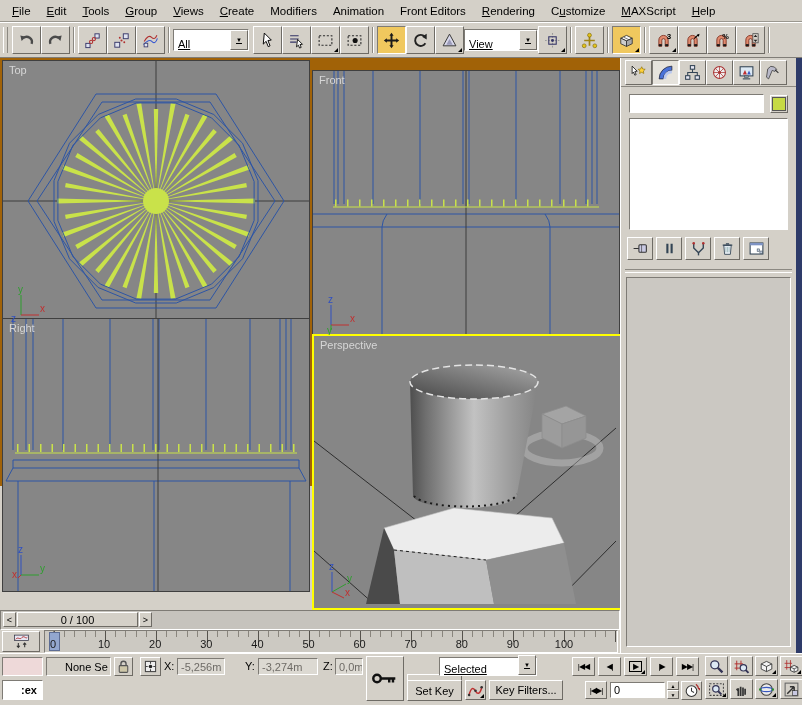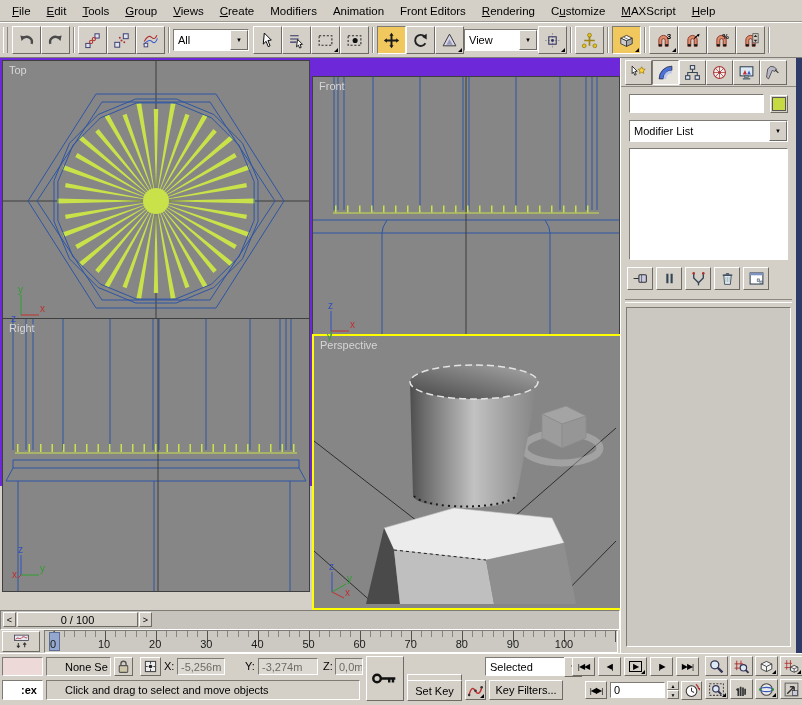--- a/index.html
+++ b/index.html
@@ -19,26 +19,26 @@
   #toolbar{position:absolute;left:0;top:22px;width:802px;height:36px;display:flex;align-items:center;
            padding-left:2px;box-sizing:border-box;border-top:1px solid #fff;border-bottom:1px solid #807d77;
            background:var(--chrome);overflow:hidden;}
   .grip{width:3px;height:26px;border-left:1px solid #fff;border-right:1px solid #8c8982;margin:0 4px 0 1px;}
   .tsep{width:1px;height:26px;background:#8c8982;border-right:1px solid #fff;margin:0 3px;flex:none;}
   .tgroup{display:flex;flex:none;}
   .tbtn{width:29px;height:28px;display:flex;align-items:center;justify-content:center;position:relative;flex:none;}
   .tbtn.active{background:var(--active-button);border-color:#7e7b75 #fff #fff #7e7b75;}
   .flyout::after{content:'';position:absolute;right:1px;bottom:1px;width:0;height:0;
                  border-left:4px solid transparent;border-bottom:4px solid #000;}
-  .dd{display:flex;align-items:center;height:20px;background:#fff;flex:none;
-      border:1px solid;border-color:#7e7b75 #fff #fff #7e7b75;}
+  .dd{display:flex;align-items:flex-end;height:20px;background:#fff;flex:none;
+      border:1px solid;border-color:#7e7b75 #fff #fff #7e7b75;text-decoration:underline;}
   .dd .lbl{flex:1;padding:0 4px;white-space:nowrap;overflow:hidden;}
   .dd .arw{width:16px;height:18px;display:flex;align-items:center;justify-content:center;font-size:6px;flex:none;}
   
-  #viewports{position:absolute;left:0;top:58px;width:620px;height:428px;background:#6d28d9;}
+  #viewports{position:absolute;left:0;top:58px;width:620px;height:428px;background:#a16207;}
   .vp{position:absolute;background:var(--viewport-bg);border:1px solid #3f3f3f;overflow:hidden;}
   .vp.activevp{border:2px solid var(--active-viewport-border);}
   .vp-label{position:absolute;left:6px;top:3px;color:#d6d6d6;font-size:11px;z-index:3;}
   .vp svg.wire{position:absolute;left:0;top:0;}
   .tripod{position:absolute;left:6px;bottom:6px;z-index:2;}
   .tripod text{font-size:10px;font-family:"Liberation Sans",sans-serif;}
   
   #panel{position:absolute;left:620px;top:58px;width:176px;height:595px;background:var(--chrome);
          border-left:1px solid #fff;box-sizing:border-box;display:flex;flex-direction:column;}
   #winedge{position:absolute;left:796px;top:58px;width:6px;height:595px;background:var(--window-edge);}
@@ -79,21 +79,21 @@
   #macropink{left:2px;top:3px;width:41px;height:19px;background:var(--macro-pink);}
   #listener{left:2px;top:26px;width:41px;height:20px;background:#fff;font-weight:bold;}
   #seltext{left:46px;top:3px;width:65px;height:19px;}
   #lockbtn{left:114px;top:3px;width:19px;height:19px;display:flex;align-items:center;justify-content:center;}
   #absbtn{left:140px;top:3px;width:21px;height:19px;display:flex;align-items:center;justify-content:center;}
   .coordlbl{top:6px;font-size:11px;}
   .coordfld{top:4px;height:17px;background:#dcd9d2;color:#6e6b66;display:flex;align-items:center;padding:0 3px;overflow:hidden;}
   #keybtn{left:366px;top:2px;width:38px;height:45px;display:flex;align-items:center;justify-content:center;}
   #autokey{left:407px;top:12px;width:55px;height:21px;margin-top:8px;}
   #setkey{left:407px;top:26px;width:55px;height:21px;}
-  #seldd{left:485px;top:3px;width:98px;height:19px;}
+  #seldd{left:439px;top:3px;width:98px;height:19px;}
   #curvebtn{left:465px;top:26px;width:21px;height:20px;display:flex;align-items:center;justify-content:center;position:relative;}
   #keyfilters{left:489px;top:26px;width:74px;height:20px;}
   .pbtn{top:3px;height:19px;width:23px;display:flex;align-items:center;justify-content:center;position:relative;}
   .pglyph{font-size:8px;letter-spacing:-1px;white-space:nowrap;}
   .pbtn.boxed .pglyph{border:1px solid #000;padding:0 3px;font-size:8px;}
   #keymode{left:585px;top:27px;width:22px;height:18px;display:flex;align-items:center;justify-content:center;}
   #framefld{left:610px;top:28px;width:55px;height:16px;background:#fff;display:flex;align-items:center;padding:0 3px;}
   #spinner{left:667px;top:27px;width:12px;height:18px;display:flex;flex-direction:column;}
   #spinner span{flex:1;display:flex;align-items:center;justify-content:center;font-size:5px;}
   #timecfg{left:681px;top:27px;width:21px;height:19px;display:flex;align-items:center;justify-content:center;}
@@ -565,21 +565,21 @@
     </svg>
     <svg class="tripod" width="40" height="40">
       <line x1="12" y1="30" x2="12" y2="10" stroke="#2f9e2f"></line>
         <line x1="12" y1="30" x2="30" y2="30" stroke="#c03030"></line>
       <text x="9" y="8" fill="#2f9e2f">y</text>
       <text x="2" y="37" fill="#3050c0">z</text>
       <text x="31" y="27" fill="#c03030">x</text>
     </svg>
   </div>
 
-  <div class="vp" style="left:312px;top:18px;width:306px;height:270px">
+  <div class="vp" style="left:312px;top:12px;width:306px;height:270px">
     <span class="vp-label">Front</span>
     <svg class="wire" width="306" height="270" viewBox="0 0 306 270">
       <g fill="none" style="stroke:var(--wire-blue)">
         <path d="M21 0V133M25 0V133M31 0V133M60 0V133M107 0V133M150 0V133M156 0V133M203 0V133M247 0V133M273 0V133M279 0V133M284 0V133"></path>
         <path d="M0 143H306M0 156H306"></path>
         <path d="M74 143q-5 7-5 13M232 143q5 7 5 13"></path>
         <path d="M69 156V270M237 156V270"></path>
       </g>
       <line x1="153" y1="0" x2="153" y2="270" stroke="#3c3c3c"></line>
       <g style="stroke:var(--spline-green)">
@@ -717,26 +717,20 @@
           </svg>
         </span>
       </button>
     </div>
   <div id="namerow">
     <div id="objname" class="sunken sfield"></div>
     <button id="colorswatch" class="raised">
         <span class="sw"></span>
       </button>
   </div>
-  <div id="modlistrow">
-    <span class="dd">
-      <span class="lbl">Modifier List</span>
-      <span class="arw raised">▼</span>
-    </span>
-  </div>
   <div id="stackbox" class="sunken"></div>
   <div id="stackbtns">
 
   <button class="sbtn raised">
         <span class="icwrap">
           <svg class="ic" viewBox="0 0 16 16">
             <use href="#i-pin"></use>
           </svg>
         </span>
       </button>
@@ -805,21 +799,20 @@
       <svg class="ic" viewBox="0 0 16 16">
         <use href="#i-absdot"></use>
       </svg>
     </button>
   <span class="coordlbl" style="left:164px">X:</span>
   <div class="coordfld sunken" style="left:177px;width:48px">-5,256m</div>
   <span class="coordlbl" style="left:245px">Y:</span>
   <div class="coordfld sunken" style="left:258px;width:60px">-3,274m</div>
   <span class="coordlbl" style="left:323px">Z:</span>
   <div class="coordfld sunken" style="left:335px;width:28px">0,0m</div>
-  <div class="sfield sunken" style="left:46px;top:26px;width:314px;height:20px">Click and drag to select and move objects</div>
   <button id="keybtn" class="raised">
       <svg width="30" height="19" viewBox="0 0 32 20">
         <use href="#i-bigkey"></use>
       </svg>
     </button>
   <button id="autokey" class="raised">Auto Key</button>
   <button id="setkey" class="raised">Set Key</button>
   <span class="dd" id="seldd">
     <span class="lbl">Selected</span>
     <span class="arw raised">▼</span>

